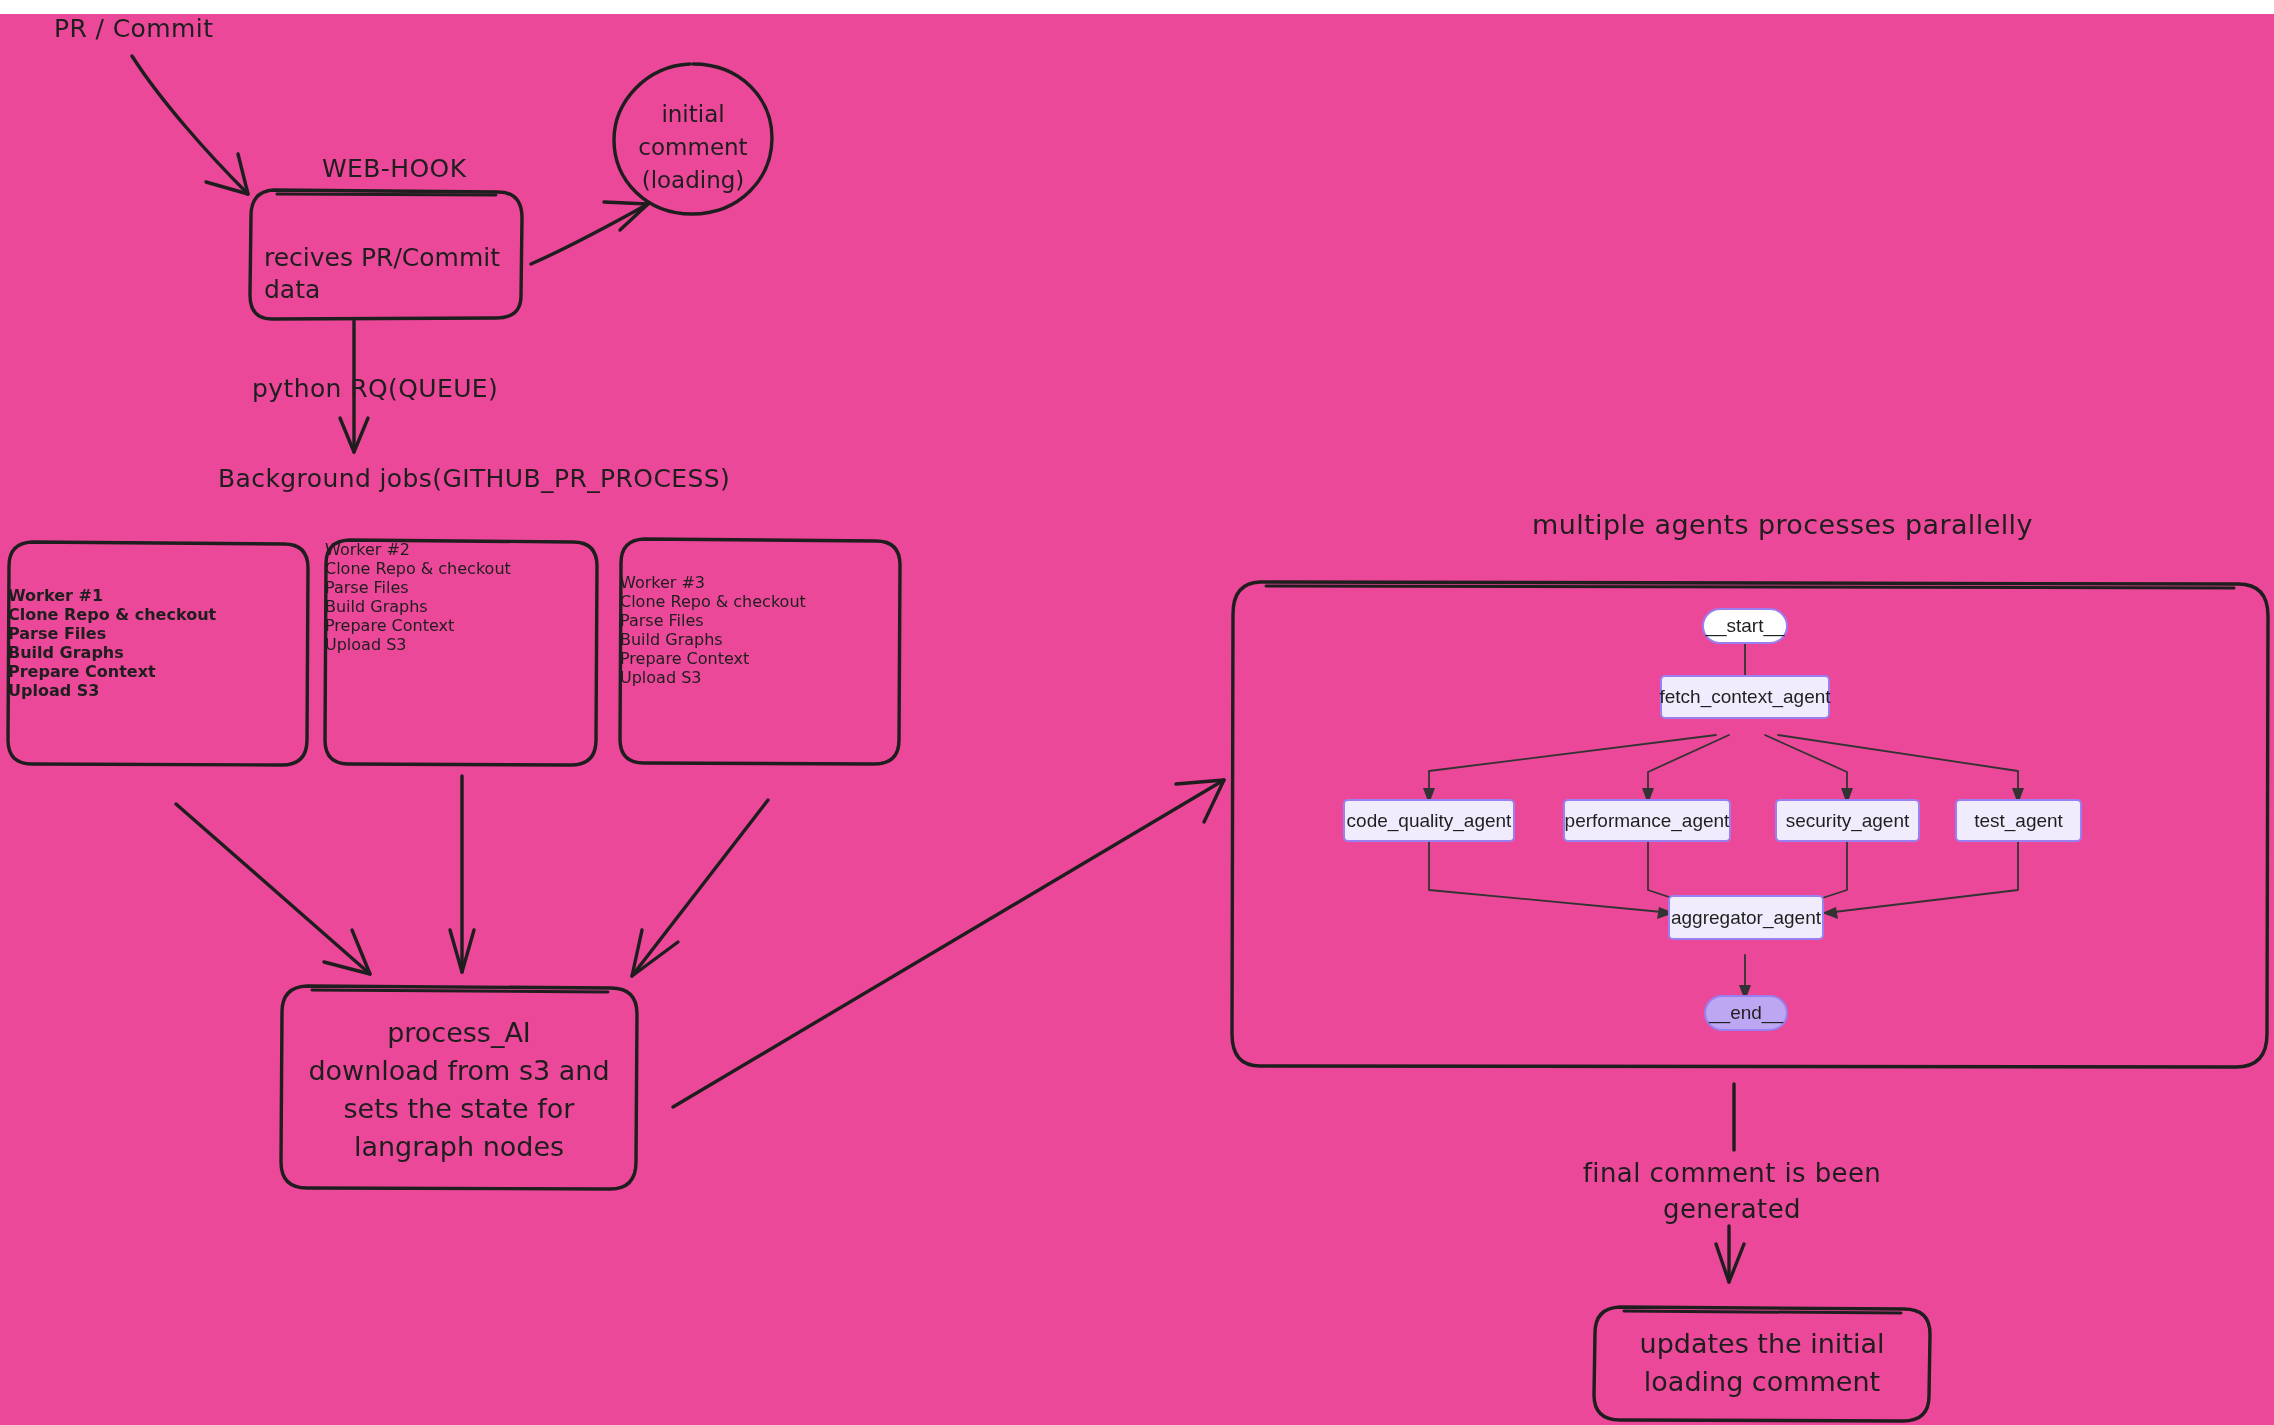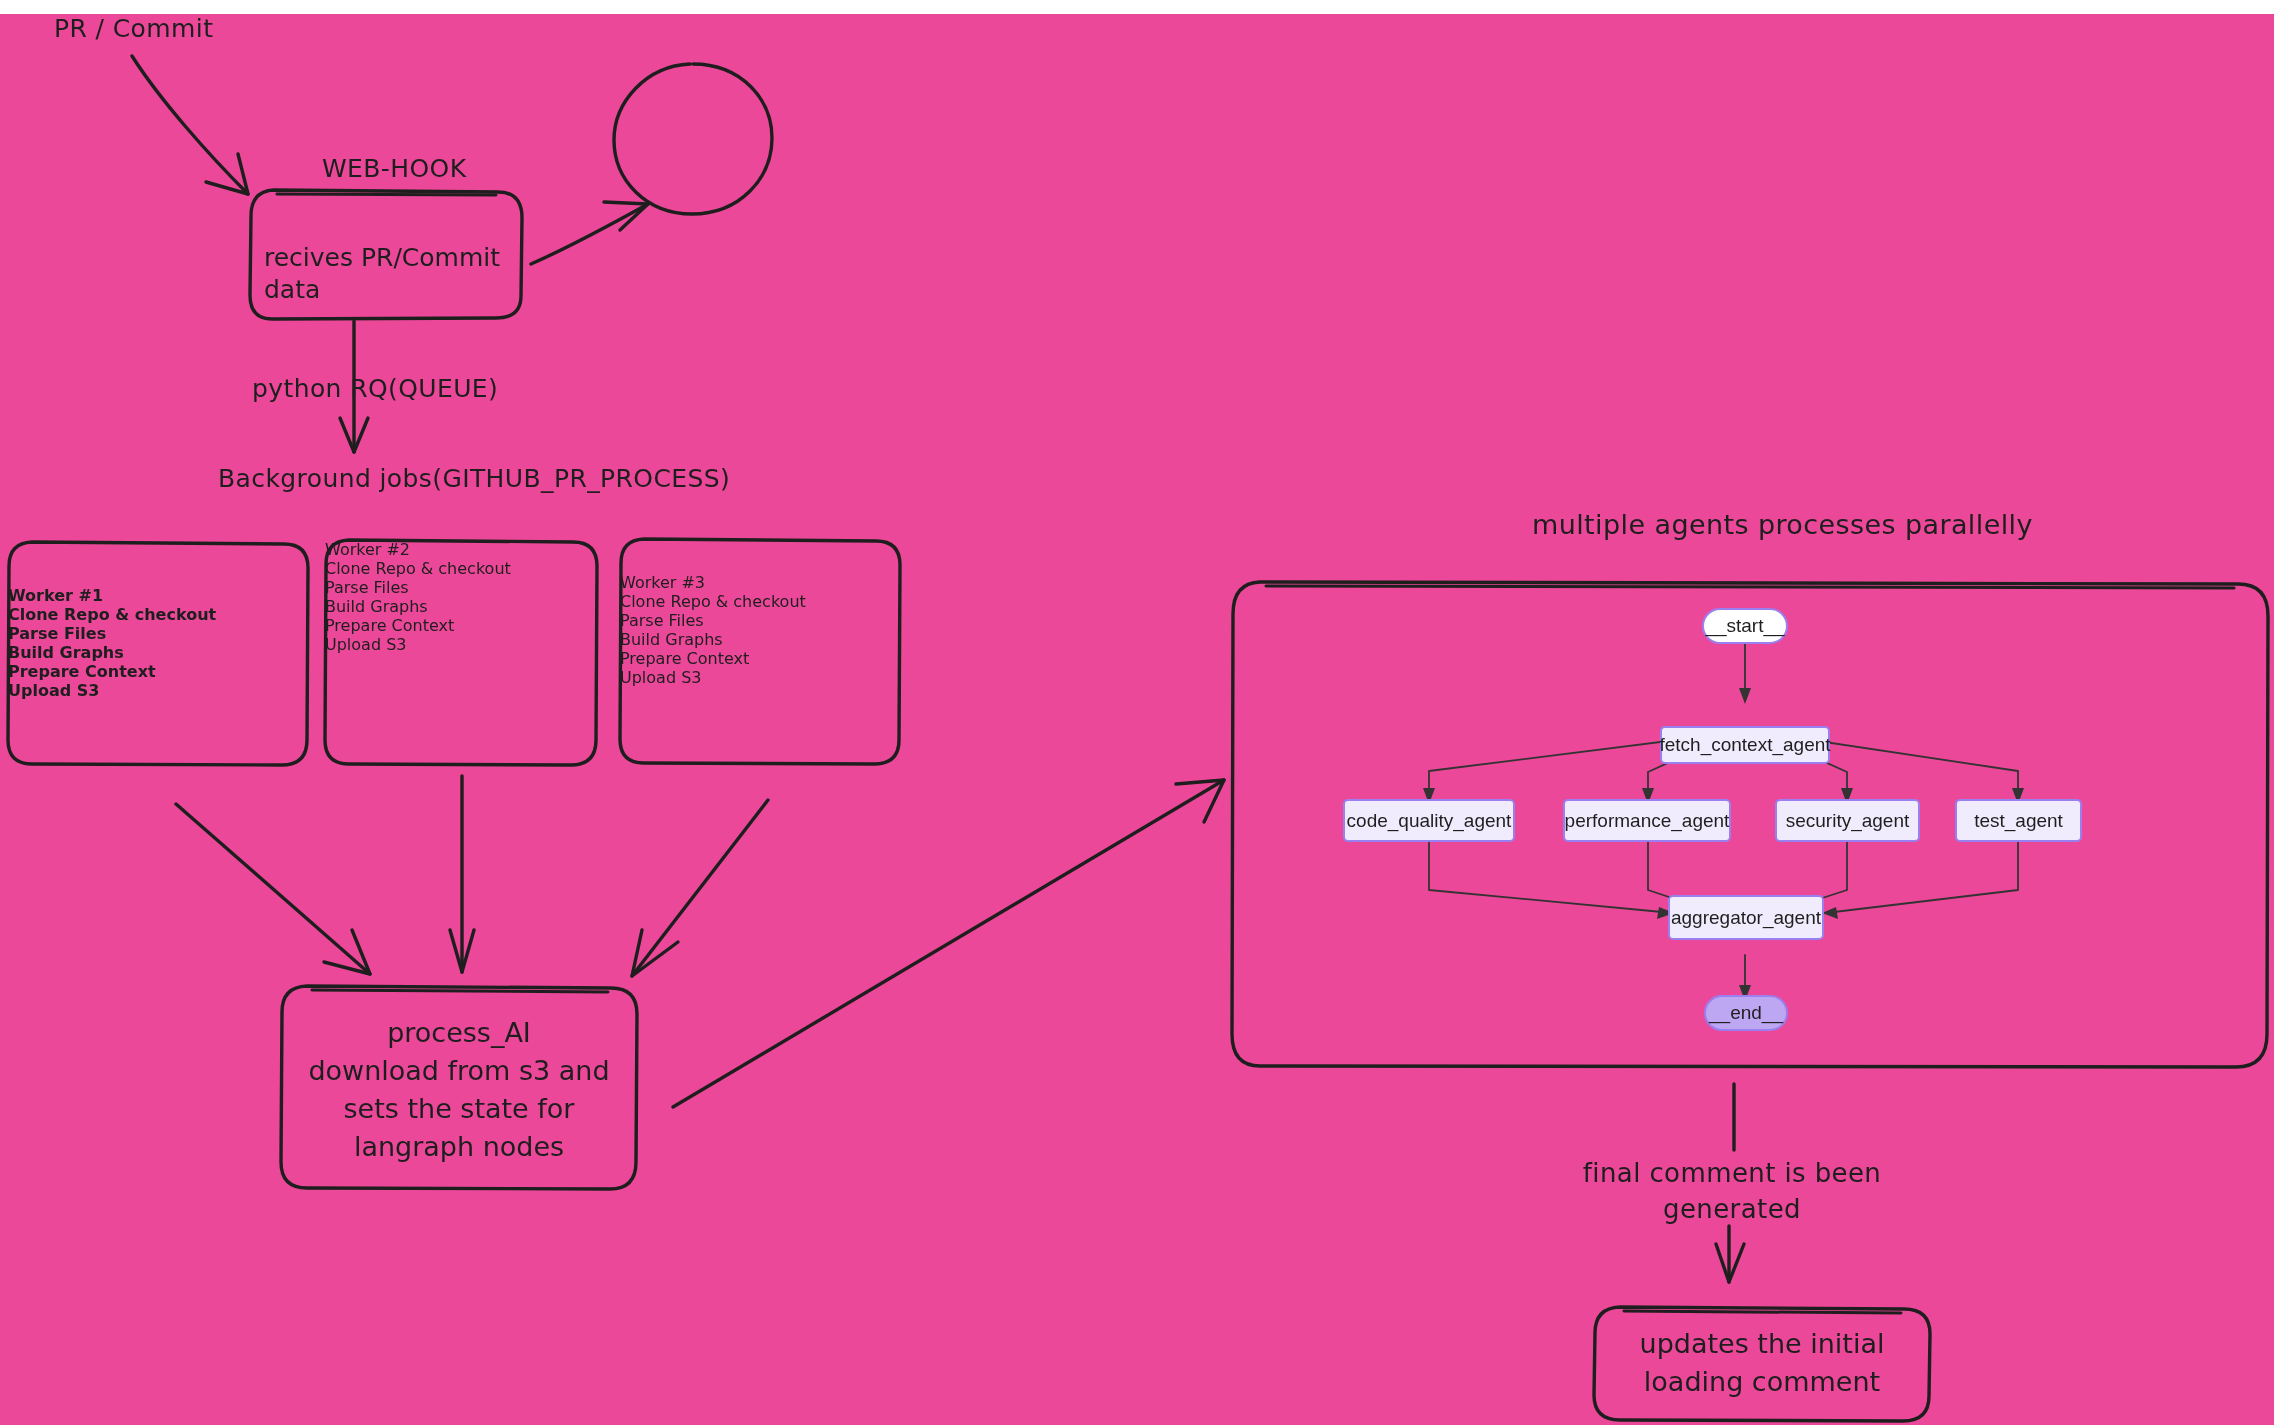--- a/index.html
+++ b/index.html
@@ -244,20 +244,25 @@
   </svg>
 
   <div class="hand label-prcommit">PR / Commit</div>
 
   <div class="hand label-webhook">WEB-HOOK</div>
 
   <div class="hbox box-webhook">
     <div class="txt">recives PR/Commit data</div>
   </div>
 
+  <div class="hbox box-ellipse">
+    <div class="txt">initial
+comment
+(loading)</div>
+  </div>
 
   <div class="hand label-rq">python RQ(QUEUE)</div>
 
   <div class="hand label-bgjobs">Background jobs(GITHUB_PR_PROCESS)</div>
 
   <div class="hbox box-w1">
     <div class="txt"><span>Worker #1</span>
 <span>Clone Repo &amp; checkout
 Parse Files
 Build Graphs
@@ -285,21 +290,21 @@
     <div class="txt">process_AI
 download from s3 and
 sets the state for
 langraph nodes</div>
   </div>
 
   <div class="hand label-parallel">multiple agents processes parallelly</div>
 
   <div class="lg-node lg-terminal" style="left:1702px; top:594px; width:86px; height:36px;">__start__</div>
 
-  <div class="lg-node" style="left:1660px; top:712px; width:170px; height:38px;">fetch_context_agent</div>
+  <div class="lg-node" style="left:1660px; top:661px; width:170px; height:44px;">fetch_context_agent</div>
 
   <div class="lg-node" style="left:1343px; top:785px; width:172px; height:43px;">code_quality_agent</div>
 
   <div class="lg-node" style="left:1563px; top:785px; width:168px; height:43px;">performance_agent</div>
 
   <div class="lg-node" style="left:1775px; top:785px; width:145px; height:43px;">security_agent</div>
 
   <div class="lg-node" style="left:1955px; top:785px; width:127px; height:43px;">test_agent</div>
 
   <div class="lg-node" style="left:1668px; top:881px; width:156px; height:45px;">aggregator_agent</div>

